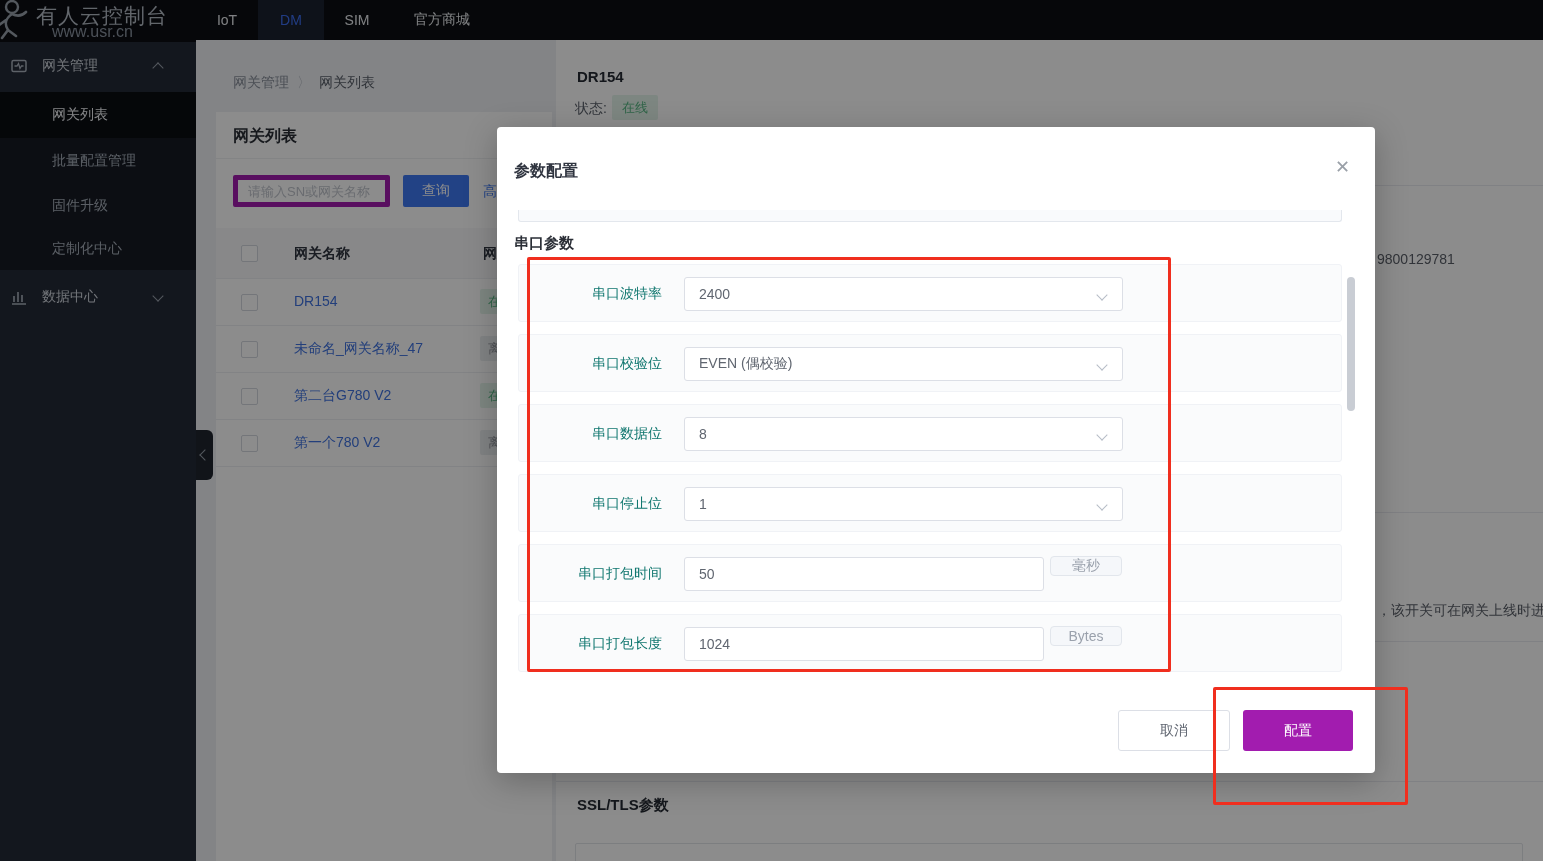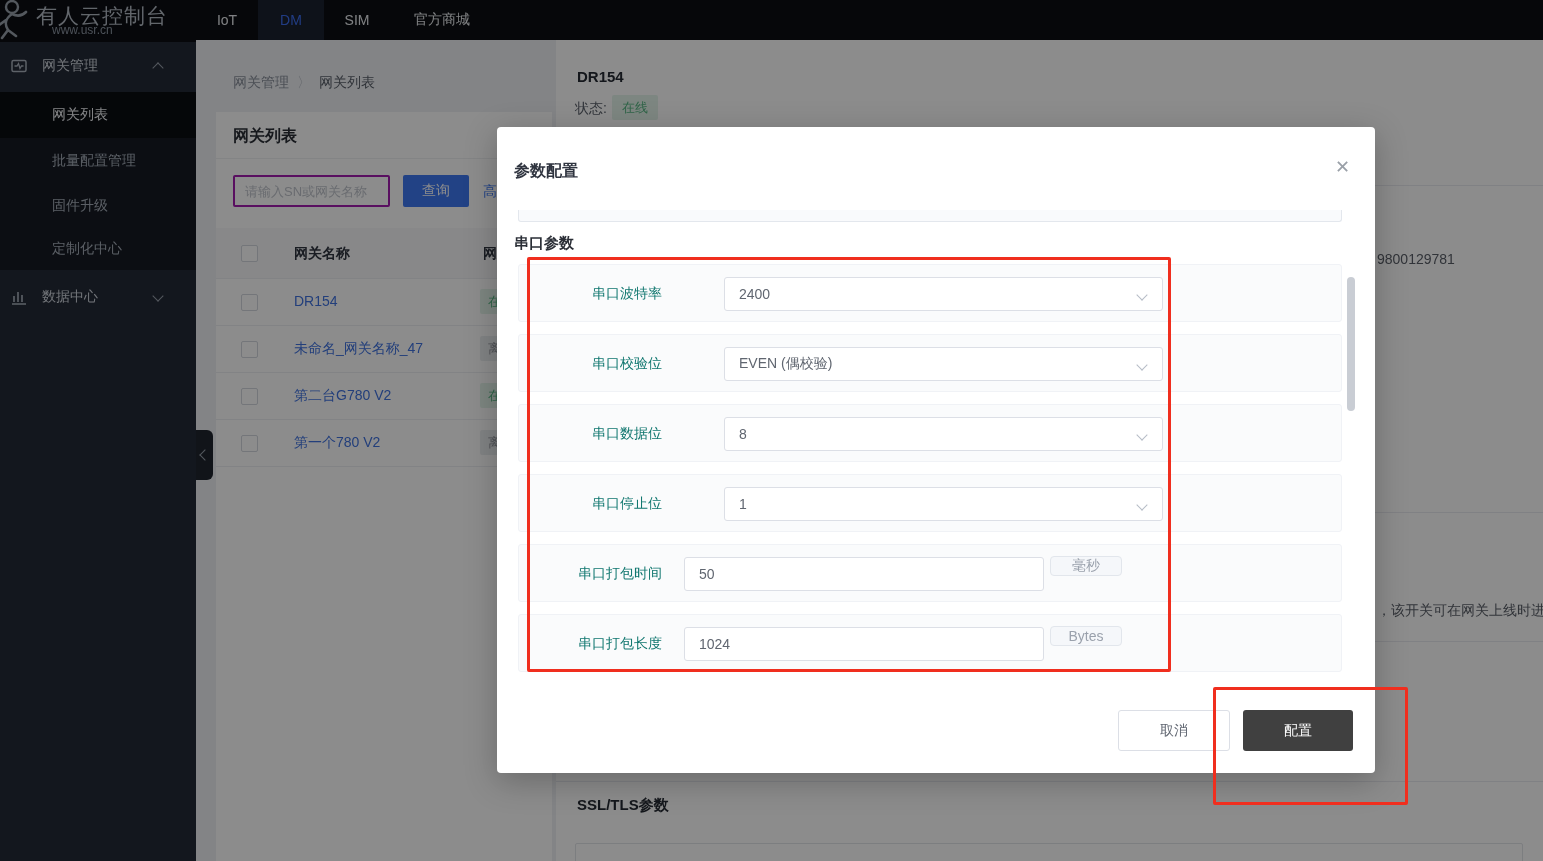--- a/index.html
+++ b/index.html
@@ -10,42 +10,42 @@
   
   #topbar{left:0;top:0;width:1543px;height:40px;background:#0b0e13;z-index:3;}
   .topnav-tab{position:absolute;top:0;height:40px;display:flex;align-items:center;justify-content:center;
               color:#e8eaee;font-size:14px;cursor:pointer;}
   .topnav-tab.active{background:#1a2130;color:#3d6ef0;}
 
   
   #sidebar{left:0;top:0;width:196px;height:861px;background:#232a37;z-index:4;}
   #logo-block{position:absolute;left:0;top:0;width:196px;height:42px;background:#0b0e13;}
   #brand-title{position:absolute;left:36px;top:2px;font-size:21px;color:#b3bac4;letter-spacing:1px;}
-  #brand-url{position:absolute;left:52px;top:23px;font-size:12px;color:#8a93a0;}
+  #brand-url{position:absolute;left:52px;top:23px;font-size:16px;color:#8a93a0;}
   .side-group{position:absolute;left:0;width:196px;height:48px;display:flex;align-items:center;color:#cfd5dd;font-size:14px;cursor:pointer;}
   .side-group .gicon{margin-left:10px;margin-right:14px;width:18px;display:flex;justify-content:center;}
   #submenu-panel{position:absolute;left:0;top:92px;width:196px;height:178px;background:#161b24;}
   .submenu-item{position:absolute;left:0;width:196px;display:flex;align-items:center;padding-left:52px;
                 box-sizing:border-box;color:#a6adb8;font-size:14px;cursor:pointer;}
   .submenu-item.active{background:#0a0d12;color:#f2f4f7;}
   .chev{display:inline-block;width:7px;height:7px;border-right:1.5px solid #9aa2ad;border-bottom:1.5px solid #9aa2ad;}
   .chev.up{transform:rotate(-135deg);}
   .chev.down{transform:rotate(45deg);}
   .chev.left{transform:rotate(135deg);}
   #collapse-handle{left:196px;top:430px;width:17px;height:50px;background:#20262f;border-radius:0 6px 6px 0;
                    display:flex;align-items:center;justify-content:center;z-index:5;cursor:pointer;}
 
   
   #breadcrumb{left:233px;top:74px;font-size:14px;color:#8a909b;z-index:1;}
   #breadcrumb .crumb-sep{margin:0 8px;color:#b8bdc6;}
   #breadcrumb .crumb-current{color:#585e68;}
   #list-card{left:216px;top:112px;width:336px;height:749px;background:#fff;z-index:1;}
   #list-title{left:17px;top:14px;font-size:16px;font-weight:bold;color:#2a2e36;}
   #list-title-divider{left:0;top:46px;width:336px;height:1px;background:#eef0f3;}
-  #search-input{left:17px;top:63px;width:157px;height:32px;box-sizing:border-box;border:2px solid #a21caf;border-radius:2px;
+  #search-input{left:17px;top:63px;width:157px;height:32px;box-sizing:border-box;border:5px solid #a21caf;border-radius:2px;
                 padding:0 10px;font-size:13px;color:#606670;outline:none;font-family:inherit;}
   #search-input::placeholder{color:#c0c4cc;}
   #search-btn{left:187px;top:63px;width:66px;height:32px;background:#3e78f2;color:#fff;font-size:14px;
               display:flex;align-items:center;justify-content:center;border-radius:2px;cursor:pointer;text-align:right;}
   #advanced-link{left:267px;top:71px;font-size:14px;color:#3e78f2;cursor:pointer;}
   #table-header{left:0;top:116px;width:336px;height:50px;background:#f7f8fa;border-bottom:1px solid #edeff2;}
   .th-name{position:absolute;left:78px;top:17px;font-size:14px;font-weight:bold;color:#303540;}
   .th-status{position:absolute;left:267px;top:17px;font-size:14px;font-weight:bold;color:#303540;white-space:nowrap;}
   .checkbox{position:absolute;width:15px;height:15px;border:1px solid #d3d7de;border-radius:2px;background:#fff;cursor:pointer;}
   .g-row{position:absolute;left:0;width:336px;height:47px;border-bottom:1px solid #edeff2;}
@@ -74,32 +74,32 @@
   #modal-title{left:17px;top:34px;font-size:16px;font-weight:600;color:#303540;}
   #modal-close{left:838px;top:31px;font-size:18px;color:#9aa0a8;cursor:pointer;line-height:1;}
   #scrolled-remnant{left:21px;top:83px;width:824px;height:12px;background:#f9fafc;border:1px solid #e3e7ed;border-top:none;
                     border-radius:0 0 3px 3px;box-sizing:border-box;}
   #modal-section-title{left:17px;top:107px;font-size:15px;font-weight:bold;color:#2a2e36;}
   .field-card{position:absolute;left:21px;width:824px;height:58px;background:#fafbfc;border:1px solid #f0f2f6;
               border-radius:3px;box-sizing:border-box;}
   .field-label{position:absolute;left:22px;top:0;width:121px;height:58px;display:flex;align-items:center;justify-content:flex-end;
                font-size:14px;color:#0f766e;white-space:nowrap;}
   .select-box{position:absolute;left:165px;top:12px;width:439px;height:34px;border:1px solid #dcdfe6;border-radius:3px;
-              background:#fff;box-sizing:border-box;display:flex;align-items:center;padding:0 14px;font-size:14px;color:#606670;cursor:pointer;margin-left:40px;}
+              background:#fff;box-sizing:border-box;display:flex;align-items:center;padding:0 14px;font-size:14px;color:#606670;cursor:pointer;}
   .select-box .sel-chev{position:absolute;right:16px;top:13px;width:7px;height:7px;border-right:1.5px solid #b6bcc6;
               border-bottom:1.5px solid #b6bcc6;transform:rotate(45deg);}
   .field-input{position:absolute;left:165px;top:12px;width:360px;height:34px;border:1px solid #dcdfe6;border-radius:3px;
                box-sizing:border-box;padding:0 14px;font-size:14px;color:#606670;outline:none;background:#fff;font-family:inherit;}
   .field-addon{position:absolute;left:531px;top:11px;width:72px;height:20px;background:#f5f7fa;border:1px solid #e2e6ec;
                border-radius:4px;box-sizing:border-box;display:flex;align-items:center;justify-content:center;
                font-size:14px;color:#9aa1ac;}
   #modal-scroll-thumb{left:850px;top:150px;width:8px;height:134px;background:#c9cdd4;border-radius:4px;cursor:pointer;}
   #cancel-btn{left:621px;top:583px;width:112px;height:41px;background:#fff;border:1px solid #dcdfe6;border-radius:3px;
               box-sizing:border-box;display:flex;align-items:center;justify-content:center;font-size:14px;color:#5f6570;cursor:pointer;}
-  #confirm-btn{left:746px;top:583px;width:110px;height:41px;background:#404040;border-radius:3px;
+  #confirm-btn{left:746px;top:583px;width:110px;height:41px;background:#a21caf;border-radius:3px;
                display:flex;align-items:center;justify-content:center;font-size:14px;color:#fff;cursor:pointer;}
 
   
   .red-rect{position:absolute;border:3px solid #f02e1e;z-index:70;box-sizing:border-box;border-radius:2px;}
   #red-rect-fields{left:527px;top:257px;width:644px;height:415px;}
   #red-rect-confirm{left:1213px;top:687px;width:195px;height:118px;}
 </style>
 </head>
 <body>
 

